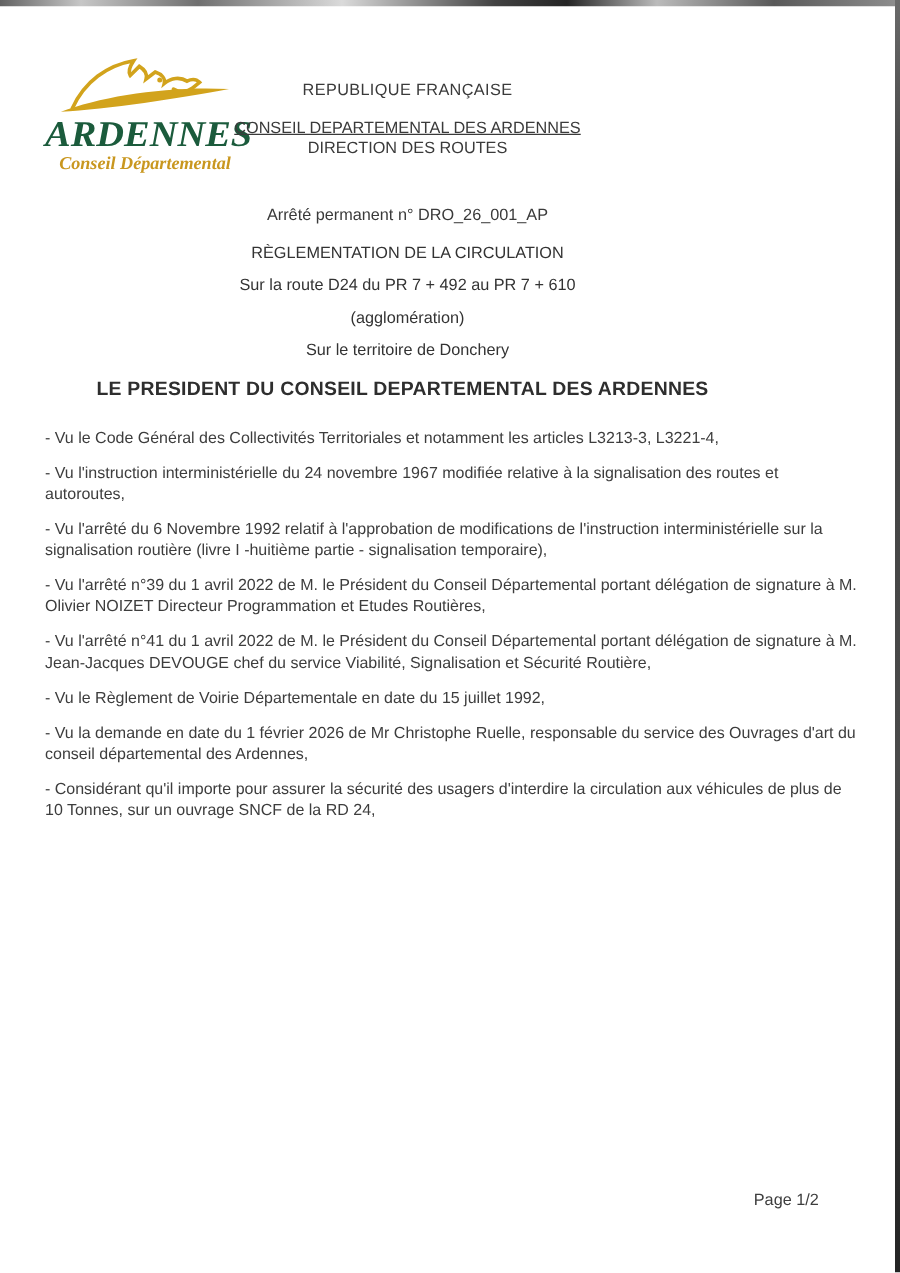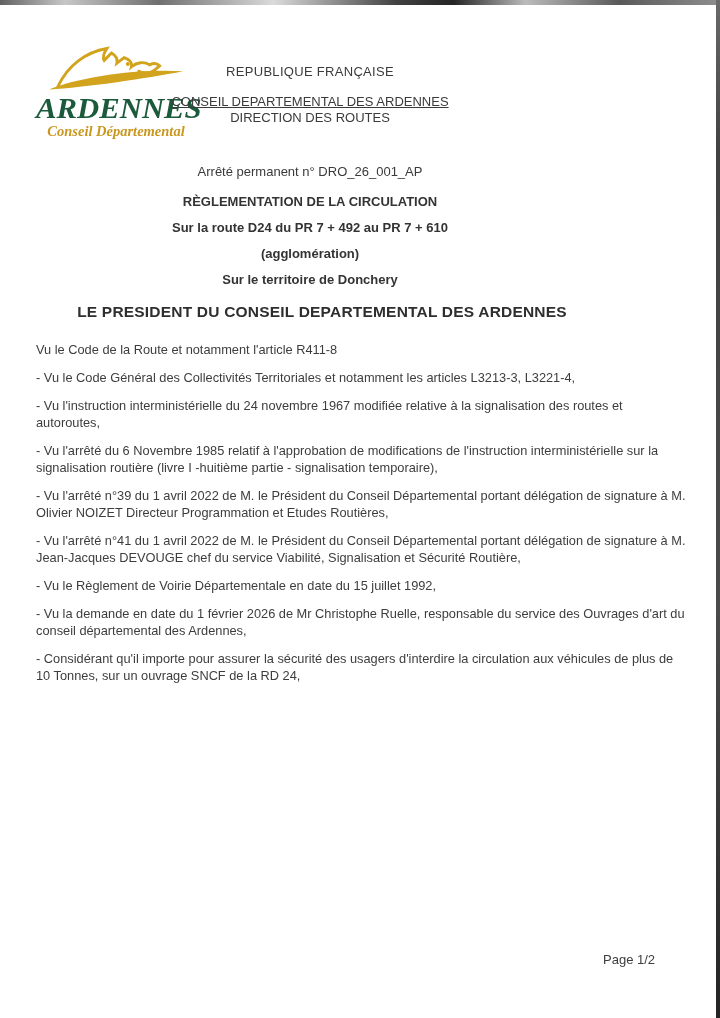--- a/index.html
+++ b/index.html
@@ -37,27 +37,27 @@
     white-space: nowrap; text-align: left; margin-left: 2px;
   }
   .logo-subtitle {
     font-family: "Liberation Serif", serif;
     font-style: italic; font-weight: bold;
     font-size: 14.5px; color: #c9971f; margin-top: 1px;
     white-space: nowrap;
   }
 
   
-  .head { position: absolute; left: 0; top: 64px; width: 620px; text-align: center; }
+  .head { position: absolute; left: 16px; top: 64px; width: 620px; text-align: center; }
   .head-republic { font-size: 13px; letter-spacing: .3px; }
   .head-org { font-size: 13px; margin-top: 15px; line-height: 16px; text-decoration: underline; }
   .head-direction { font-size: 13px; line-height: 16px; }
   .head-ref { font-size: 13px; margin-top: 38px; }
   .subjects { margin-top: 15px; }
-  .subject-line { font-size: 13px; font-weight: bold; line-height: 16px; margin-bottom: 10px; color: #333; }
+  .subject-line { font-size: 13px; font-weight: normal; line-height: 16px; margin-bottom: 10px; color: #333; }
 
   
   .doc-title {
     position: absolute; left: 0; top: 303px; width: 644px;
     text-align: center; font-size: 15.5px; font-weight: bold;
     letter-spacing: .2px; color: #2e2e2e;
   }
 
   
   .body-text { position: absolute; left: 36px; top: 341px; width: 650px; }
@@ -94,24 +94,23 @@
       <div class="subject-line">RÈGLEMENTATION DE LA CIRCULATION</div>
       <div class="subject-line">Sur la route D24 du PR 7 + 492 au PR 7 + 610</div>
       <div class="subject-line">(agglomération)</div>
       <div class="subject-line">Sur le territoire de Donchery</div>
     </div>
 </div>
 
 <div class="doc-title">LE PRESIDENT DU CONSEIL DEPARTEMENTAL DES ARDENNES</div>
 
 <div class="body-text">
-    <p>Vu le Code de la Route et notamment l'article R411-8</p>
     <p>- Vu le Code Général des Collectivités Territoriales et notamment les articles L3213-3, L3221-4,</p>
     <p>- Vu l'instruction interministérielle du 24 novembre 1967 modifiée relative à la signalisation des routes et autoroutes,</p>
-    <p>- Vu l'arrêté du 6 Novembre 1985 relatif à l'approbation de modifications de l'instruction interministérielle sur la signalisation routière (livre I -huitième partie - signalisation temporaire),</p>
+    <p>- Vu l'arrêté du 6 Novembre 1992 relatif à l'approbation de modifications de l'instruction interministérielle sur la signalisation routière (livre I -huitième partie - signalisation temporaire),</p>
     <p>- Vu l'arrêté n°39 du 1 avril 2022 de M. le Président du Conseil Départemental portant délégation de signature à M. Olivier NOIZET Directeur Programmation et Etudes Routières,</p>
     <p>- Vu l'arrêté n°41 du 1 avril 2022 de M. le Président du Conseil Départemental portant délégation de signature à M. Jean-Jacques DEVOUGE chef du service Viabilité, Signalisation et Sécurité Routière,</p>
     <p>- Vu le Règlement de Voirie Départementale en date du 15 juillet 1992,</p>
     <p>- Vu la demande en date du 1 février 2026 de Mr Christophe Ruelle, responsable du service des Ouvrages d'art du conseil départemental des Ardennes,</p>
     <p>- Considérant qu'il importe pour assurer la sécurité des usagers d'interdire la circulation aux véhicules de plus de 10 Tonnes, sur un ouvrage SNCF de la RD 24,</p>
   </div>
 
 <div class="page-num">Page 1/2</div>
 
 </body></html>

